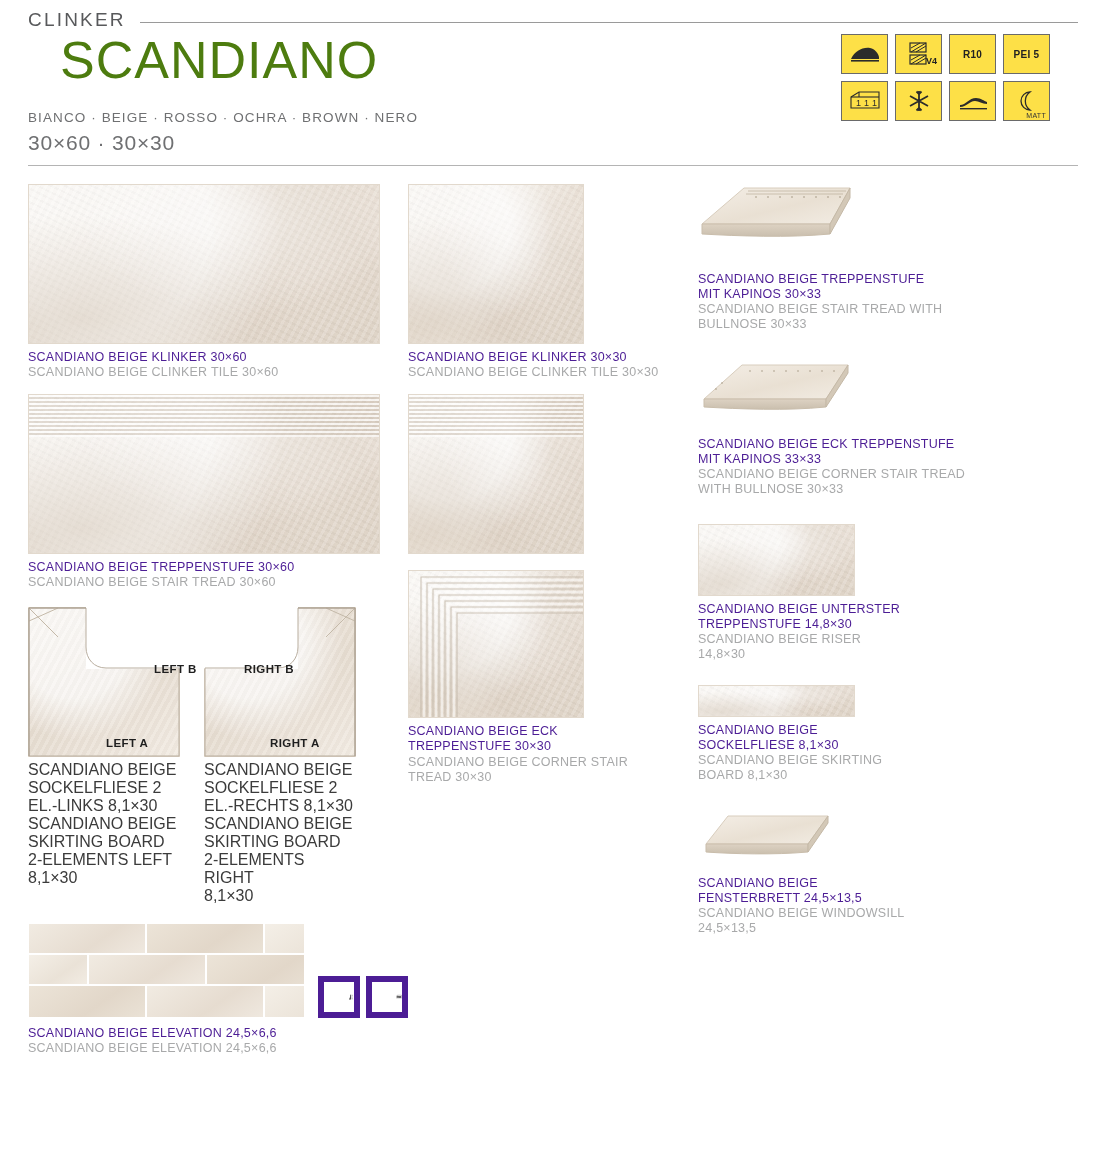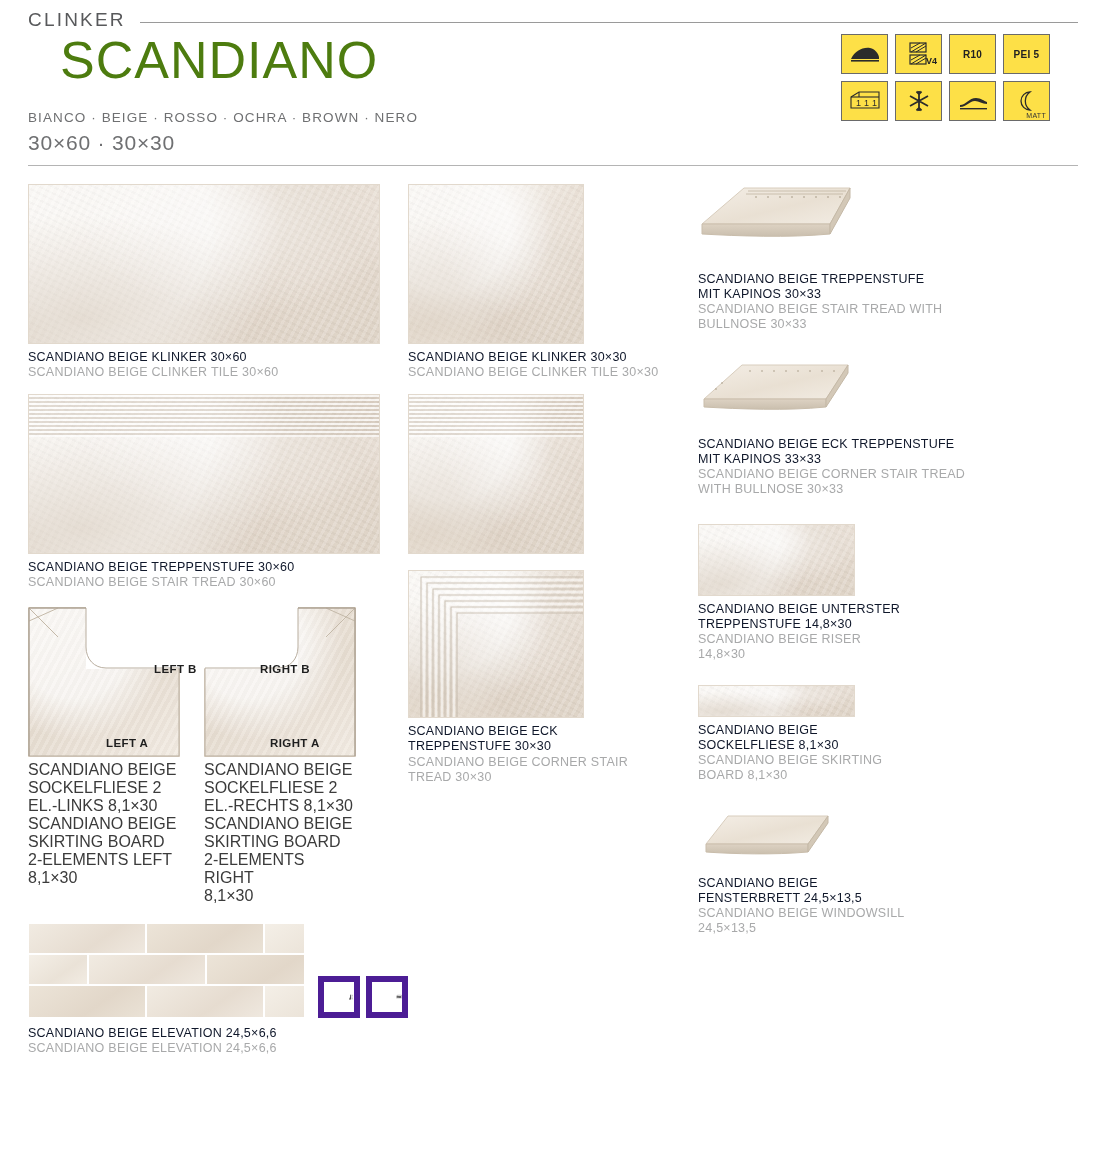--- a/index.html
+++ b/index.html
@@ -57,21 +57,21 @@
 
   
   .cols { display:flex; gap:0; margin-top:18px; }
   .col1 { width:380px; }
   .col2 { width:290px; }
   .col3 { width:330px; }
 
   .item { margin-bottom:6px; }
   .cap { margin-top:6px; line-height:1.22; }
   .cap .de {
-    font-size:12.5px; color:#0f172a; letter-spacing:0.25px; font-weight:400;
+    font-size:12.5px; color:#4c1d95; letter-spacing:0.25px; font-weight:400;
   }
   .cap .en {
     font-size:12.5px; color:#a8a9aa; letter-spacing:0.25px; font-weight:400;
   }
 
   
   .tile {
     position:relative; overflow:hidden;
     background:
       radial-gradient(circle at 22% 28%, rgba(255,255,255,0.75) 0 35%, rgba(255,255,255,0) 60%),
@@ -272,21 +272,21 @@
             <div class="body"></div>
             <div class="cutwhite" style="left:0; top:0; width:94px; height:62px;"></div>
             <svg style="position:absolute; inset:0; z-index:6;" width="152" height="150" viewBox="0 0 152 150">
               <path d="M151 1 L94 1 L94 40 C94 52 86 61 74 61 L1 61 L1 149 L151 149 Z" fill="none" stroke="#b9ae9f" stroke-width="1"></path>
               <path d="M151 1 L122 30 M151 14 L122 1" stroke="#c4b9a9" stroke-width="1"></path>
               <path d="M151 1 L94 1 M151 1 L151 149" stroke="#a79c8d" stroke-width="1"></path>
             </svg>
           </div>
 
           <span class="lbl" style="left:126px; top:56px;">LEFT B</span>
-          <span class="lbl" style="left:216px; top:56px;padding-left:16px;">RIGHT B</span>
+          <span class="lbl" style="left:200px; top:56px;padding-left:16px;">RIGHT B</span>
           <span class="lbl" style="left:78px; top:130px;">LEFT A</span>
           <span class="lbl" style="left:242px; top:130px;">RIGHT A</span>
         </div>
 
         <div style="display:flex; gap:24px; margin-top:4px;">
           <div style="width:152px;">
             <div class="de">SCANDIANO BEIGE</div>
             <div class="de">SOCKELFLIESE 2</div>
             <div class="de">EL.-LINKS 8,1×30</div>
             <div class="en">SCANDIANO BEIGE</div>

